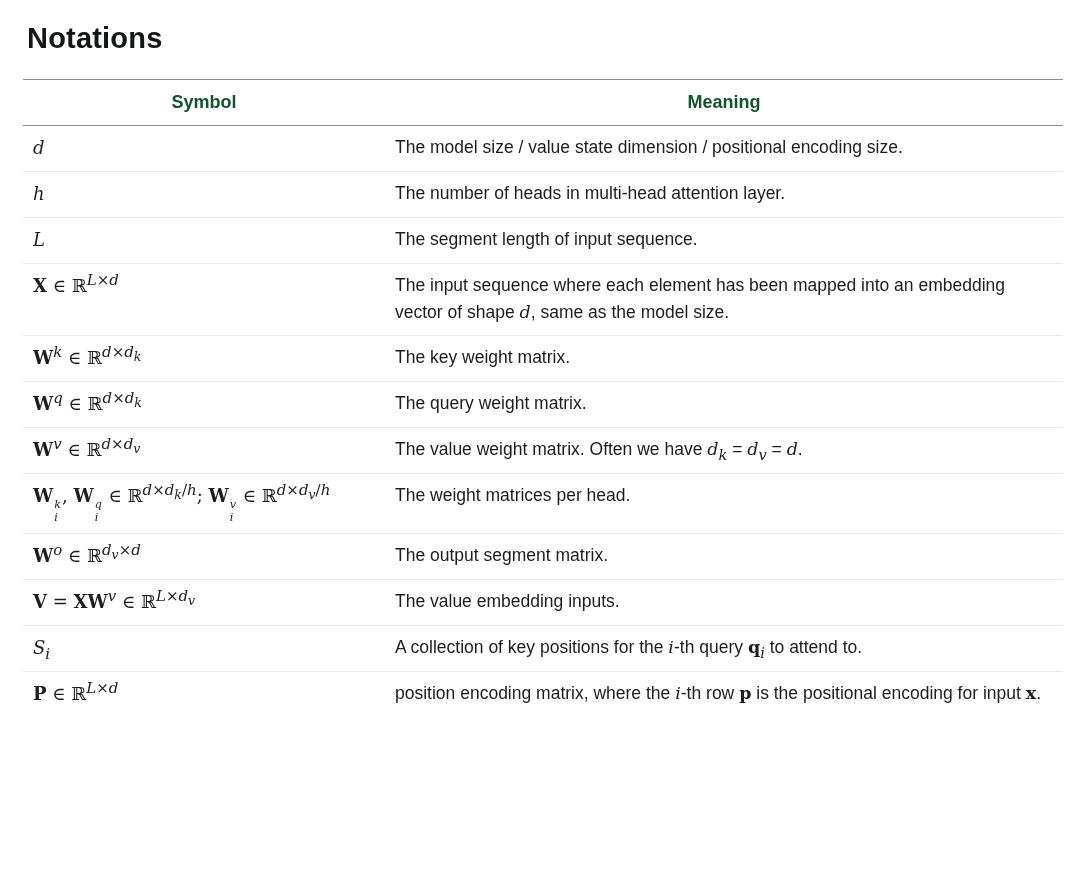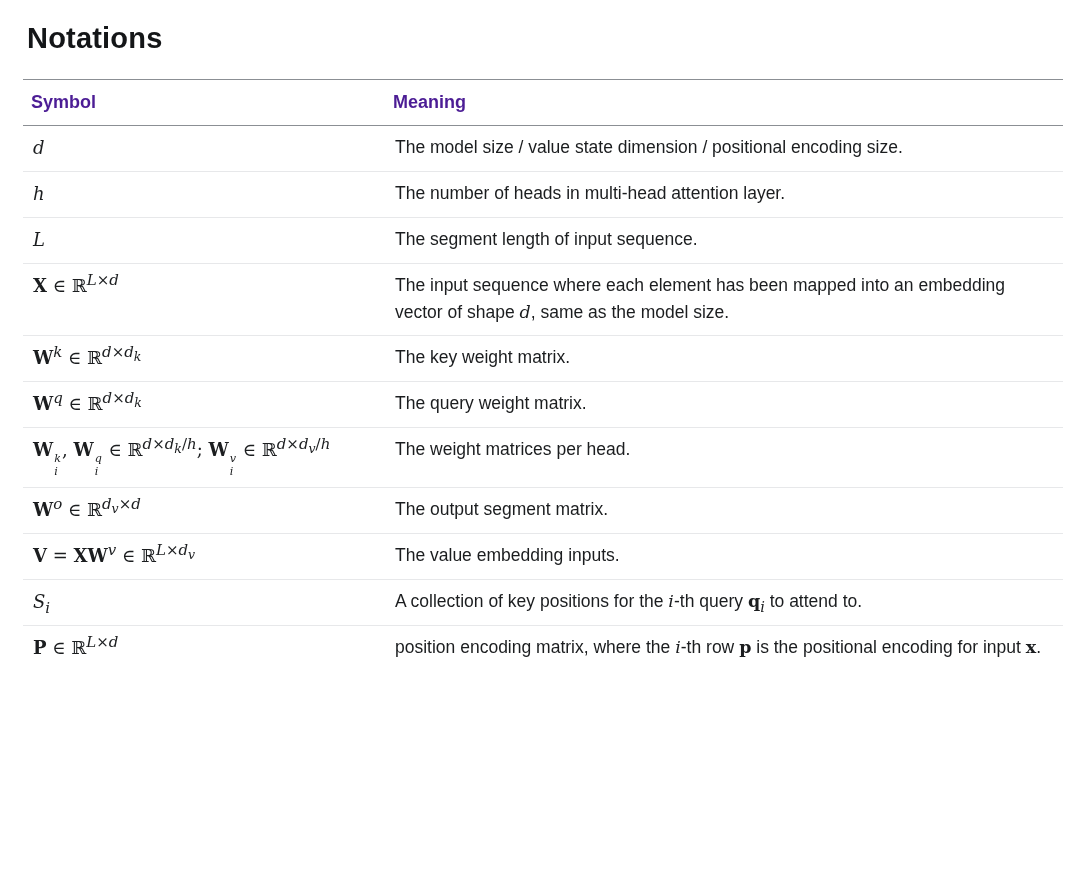--- a/index.html
+++ b/index.html
@@ -20,21 +20,21 @@
   }
   .title{
     font-size:29px;font-weight:700;color:#141618;
     margin:8px 0 24px 4px;letter-spacing:.2px;
   }
   table{
     width:100%;border-collapse:collapse;
     border-top:1.5px solid var(--border_dark);
   }
   th{
-    font-size:18px;font-weight:700;color:#4c1d95;text-align:left;
+    font-size:18px;font-weight:700;color:#14532d;text-align:center;
     padding:12px 8px;border-bottom:1.5px solid var(--border_dark);
   }
   td{
     font-size:17.5px;line-height:1.55;padding:8px 10px 9px;
     border-top:1px solid var(--border_light);vertical-align:top;
   }
   tbody tr:first-child td{border-top:none}
   
   td.sym{
     font-family:"DejaVu Serif","Liberation Serif",serif;
@@ -96,20 +96,24 @@
         </tr>
         <tr>
           <td class="sym"><b>W</b><sup><i>k</i></sup> ∈ ℝ<sup><i>d</i>×<i>d<sub>k</sub></i></sup></td>
           <td class="mean">The key weight matrix.</td>
         </tr>
         <tr>
           <td class="sym"><b>W</b><sup><i>q</i></sup> ∈ ℝ<sup><i>d</i>×<i>d<sub>k</sub></i></sup></td>
           <td class="mean">The query weight matrix.</td>
         </tr>
         <tr>
+          <td class="sym"><b>W</b><sup><i>v</i></sup> ∈ ℝ<sup><i>d</i>×<i>d<sub>v</sub></i></sup></td>
+          <td class="mean">The value weight matrix. Often we have <i>d<sub>k</sub></i> = <i>d<sub>v</sub></i> = <i>d</i>.</td>
+        </tr>
+        <tr>
           <td class="sym"><b>W</b><span class="mss">
               <span>k</span>
               <span>i</span>
             </span>, <b>W</b><span class="mss">
               <span>q</span>
               <span>i</span>
             </span> ∈ ℝ<sup><i>d</i>×<i>d<sub>k</sub></i>/<i>h</i></sup>; <b>W</b><span class="mss">
               <span>v</span>
               <span>i</span>
             </span> ∈ ℝ<sup><i>d</i>×<i>d<sub>v</sub></i>/<i>h</i></sup></td>

